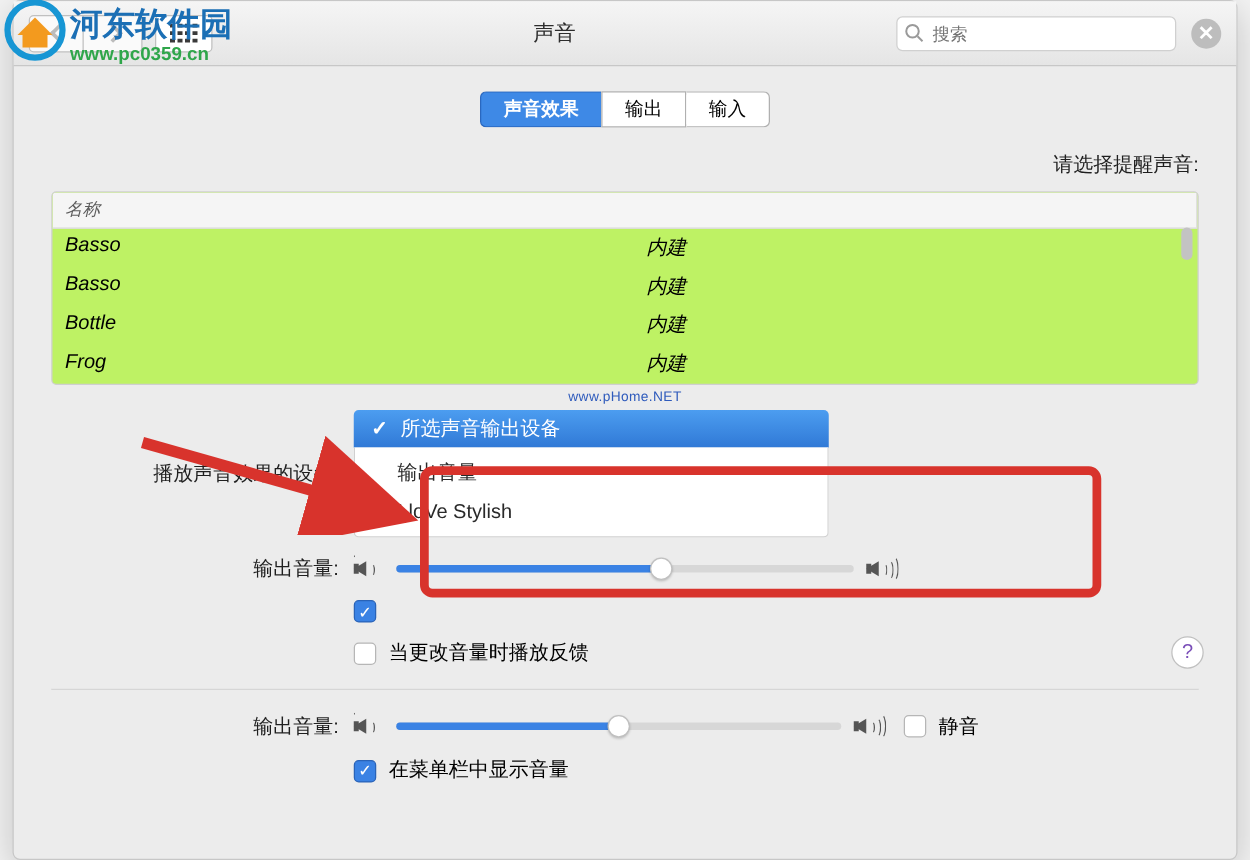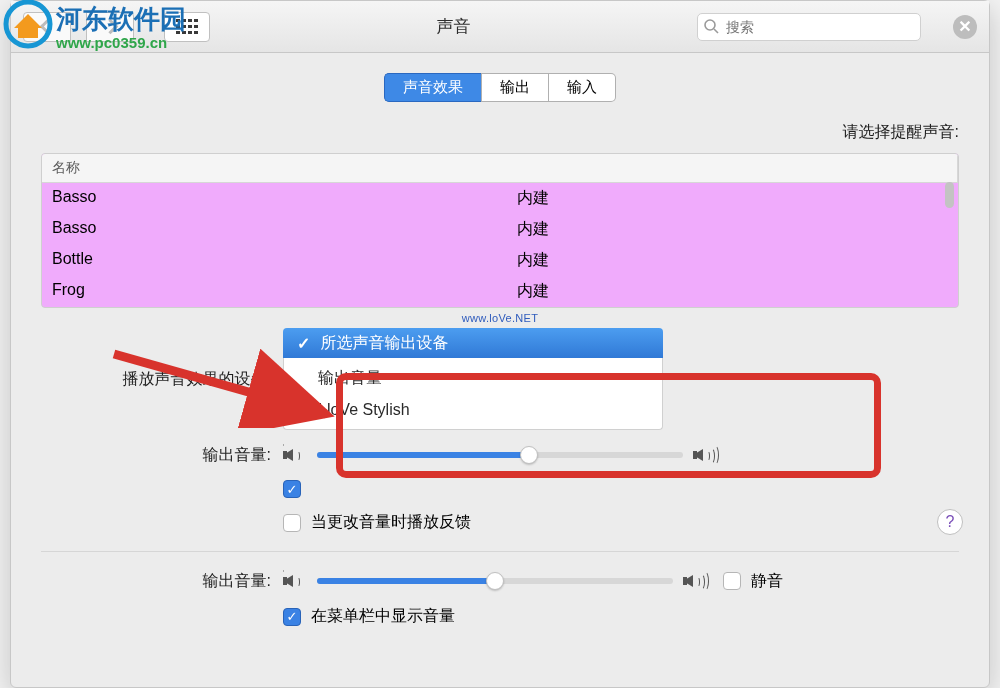--- a/index.html
+++ b/index.html
@@ -21,21 +21,21 @@
       border-radius: 6px;
       box-shadow: 0 8px 30px rgba(0,0,0,0.2);
     }
     .titlebar {
       height: 52px;
       display: flex;
       align-items: center;
       padding: 0 12px;
       border-bottom: 1px solid #c7c7c7;
       background: linear-gradient(#f5f5f5,#e5e5e5);
-      gap: 24px;
+      gap: 4px;
     }
     .nav-btn {
       width: 48px; height: 30px;
       border: 1px solid #c0c0c0;
       background: #fafafa;
       border-radius: 4px;
       display: flex; align-items: center; justify-content: center;
     }
     .nav-btn.back { border-top-right-radius:0; border-bottom-right-radius:0; margin-right:-9px;}
     .nav-btn.fwd { border-top-left-radius:0; border-bottom-left-radius:0;}
@@ -87,30 +87,31 @@
     .tabs {
       display:flex; justify-content:center; margin-bottom: 20px;
     }
     .tab {
       padding: 4px 18px;
       border: 1px solid #b0b0b0;
       background: #fff;
       font-size: 15px;
     }
     .tab.active { background:#3e89e6; color:#fff; border-color:#2a68c0;}
-    .tab:first-child { border-radius: 5px 0 0 5px; border-right:0;}
+    .tab:first-child { border-radius: 5px 0 0 5px; border-right:0;font-weight:bold;}
     .tab:nth-child(2){ }
     .tab:last-child { border-radius: 0 5px 5px 0; border-left:0;}
     .section-label { font-size: 16px; margin-bottom: 10px; color:#1f1f1f;text-align:right;}
     .sound-table {
       border: 1px solid #cfcfcf;
       border-radius: 4px;
-      background: #f0abfc;
+      background: #bef264;
       overflow: hidden;
       margin-bottom: 18px;
+      font-style: italic;
     }
     .thead {
       display:flex; background:#f5f5f5;
       border-bottom:1px solid #d7d7d7;
       font-size:14px; color:#5c5c5c;
     }
     .th-name { flex:1; padding: 5px 10px; border-right:1px solid #d7d7d7;}
     .th-type { flex:1; padding: 5px 10px; position:relative;}
     .row { display:flex; font-size:16px;gap:14px;}
     .td { flex:1; padding: 5px 10px;}
@@ -282,21 +283,21 @@
       <div class="row">
           <div class="td">Bottle</div>
           <div class="td">内建</div>
         </div>
       <div class="row">
           <div class="td">Frog</div>
           <div class="td">内建</div>
         </div>
       <div class="scroll-thumb"></div>
     </div>
-    <div class="watermark">www.loVe.NET</div>
+    <div class="watermark">www.pHome.NET</div>
 
     <div class="form-row">
       <div class="form-label">播放声音效果的设备:</div>
       <div class="form-controls">
         <div class="dropdown-open">
           <div class="dd-selected">
             <span class="dd-check">✓</span>
             <span>所选声音输出设备</span>
           </div>
           <div class="dd-men">

